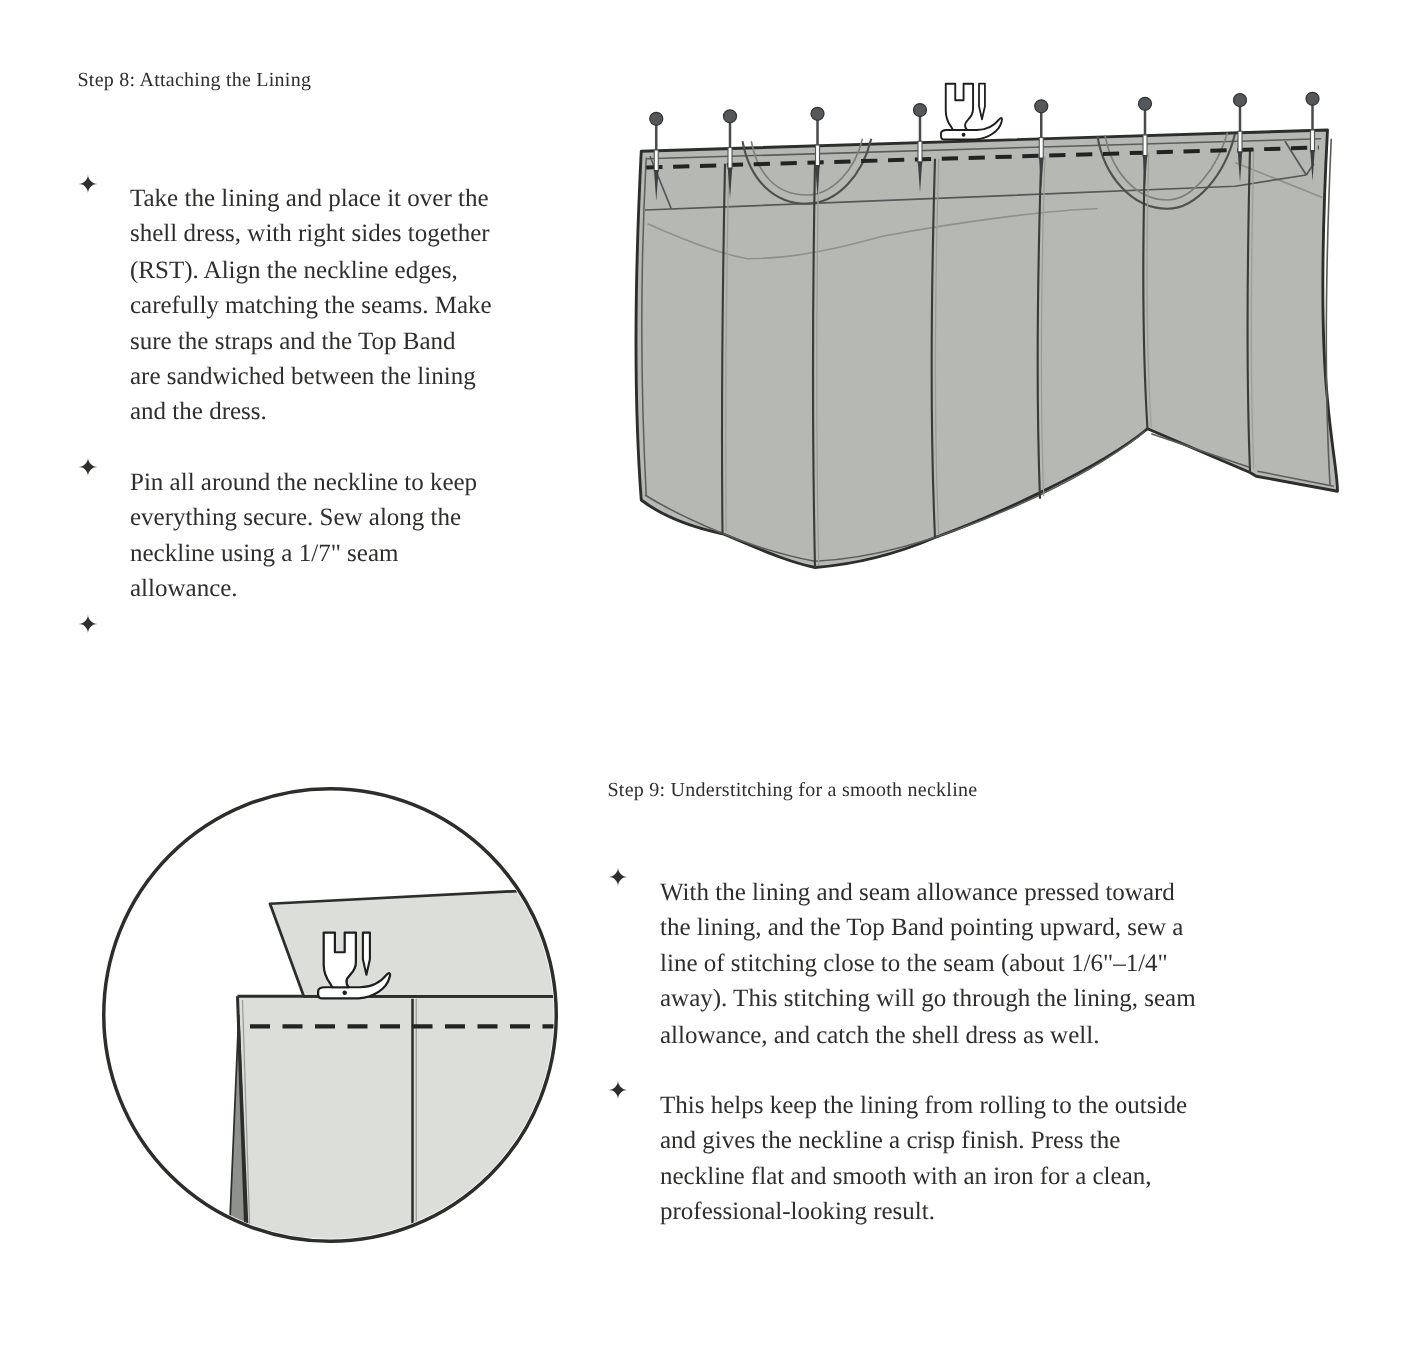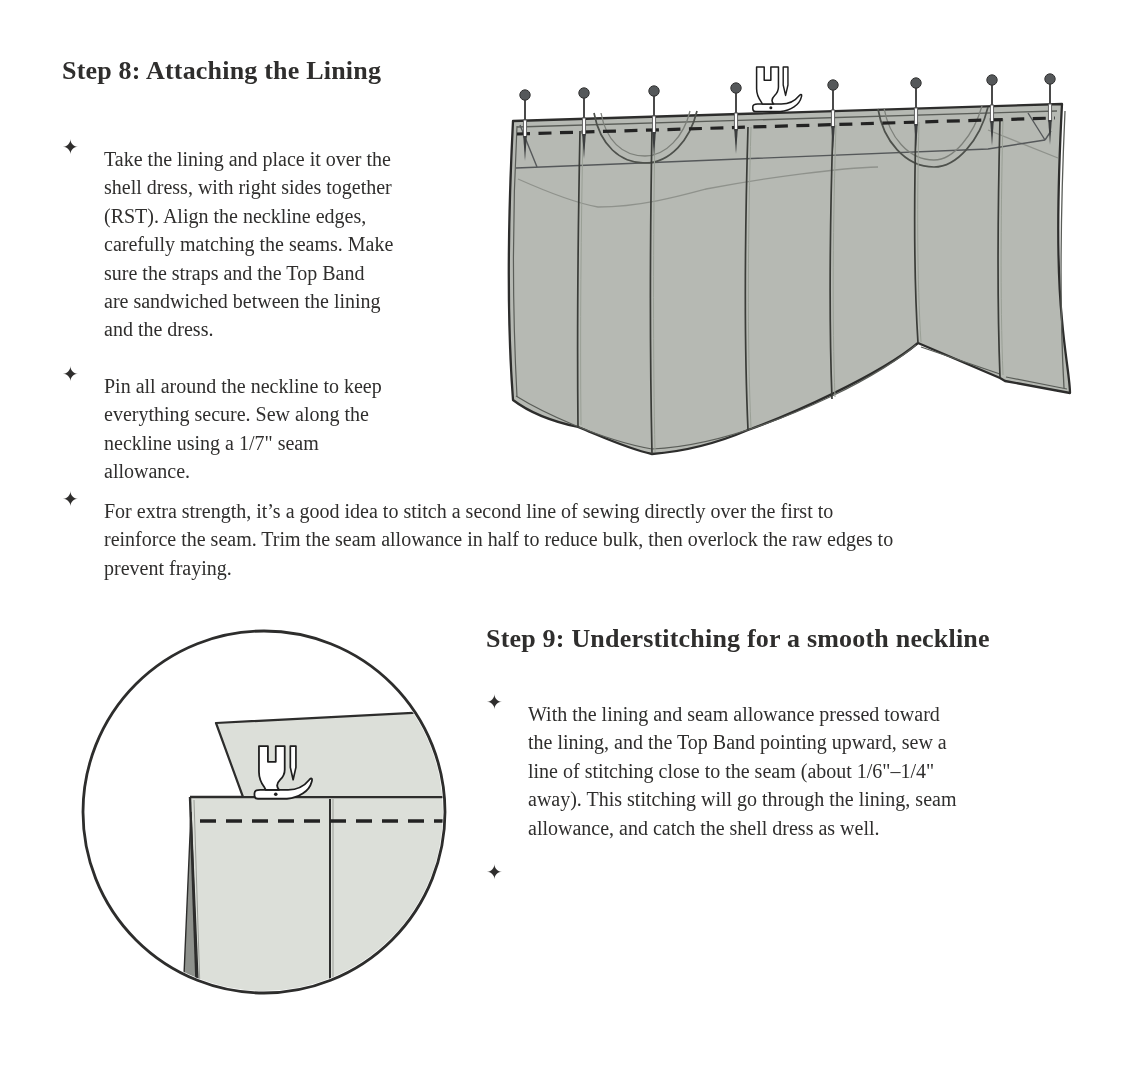--- a/index.html
+++ b/index.html
@@ -12,21 +12,21 @@
     --mid:#5a5d58;
   }
   html,body{margin:0;padding:0;}
   body{
     width:1126px;height:1076px;position:relative;background:#ffffff;
     font-family:"Liberation Serif","DejaVu Serif",serif;color:var(--text);
     overflow:hidden;
   }
   .abs{position:absolute;}
   h2.step-title{
-    margin:0;font-weight:700;font-size:26px;letter-spacing:.2px;color:var(--text);
+    margin:0;font-weight:400;font-size:16px;letter-spacing:.2px;color:var(--text);
   }
   .bullet{position:absolute;display:flex;align-items:flex-start;}
   .bullet .star{
     flex:0 0 30px;width:30px;font-size:20px;line-height:28.4px;color:var(--text);
     font-family:"DejaVu Sans",sans-serif;
   }
   .bullet p{
     margin:12px;font-size:20px;line-height:28.4px;white-space:pre-line;color:var(--text);
   }
   svg{display:block;}
@@ -50,23 +50,20 @@
 <div class="bullet" style="left:62px;top:360px;width:410px;">
   <span class="star">✦</span>
   <p>Pin all around the neckline to keep
 everything secure. Sew along the
 neckline using a 1/7" seam
 allowance.</p>
 </div>
 
 <div class="bullet" style="left:62px;top:485px;width:1040px;">
   <span class="star">✦</span>
-  <p>For extra strength, it’s a good idea to stitch a second line of sewing directly over the first to
-reinforce the seam. Trim the seam allowance in half to reduce bulk, then overlock the raw edges to
-prevent fraying.</p>
 </div>
 
 <svg class="abs" style="left:495px;top:55px;" width="600" height="430" viewBox="495 55 600 430">
 
   <g>
     <path d="M513,121 L1062,104
              C1058,180 1056,260 1062,320 C1065,355 1070,380 1070,393
              L1005,381 L1000,378 L918,343
              C880,375 790,415 748,430
              C720,442 690,451 652,454
@@ -228,13 +225,17 @@
   <span class="star">✦</span>
   <p>With the lining and seam allowance pressed toward
 the lining, and the Top Band pointing upward, sew a
 line of stitching close to the seam (about 1/6"–1/4"
 away). This stitching will go through the lining, seam
 allowance, and catch the shell dress as well.</p>
 </div>
 
 <div class="bullet" style="left:486px;top:858px;width:580px;">
   <span class="star">✦</span>
+  <p>This helps keep the lining from rolling to the outside
+and gives the neckline a crisp finish. Press the
+neckline flat and smooth with an iron for a clean,
+professional-looking result.</p>
 </div>
 
 </body></html>

